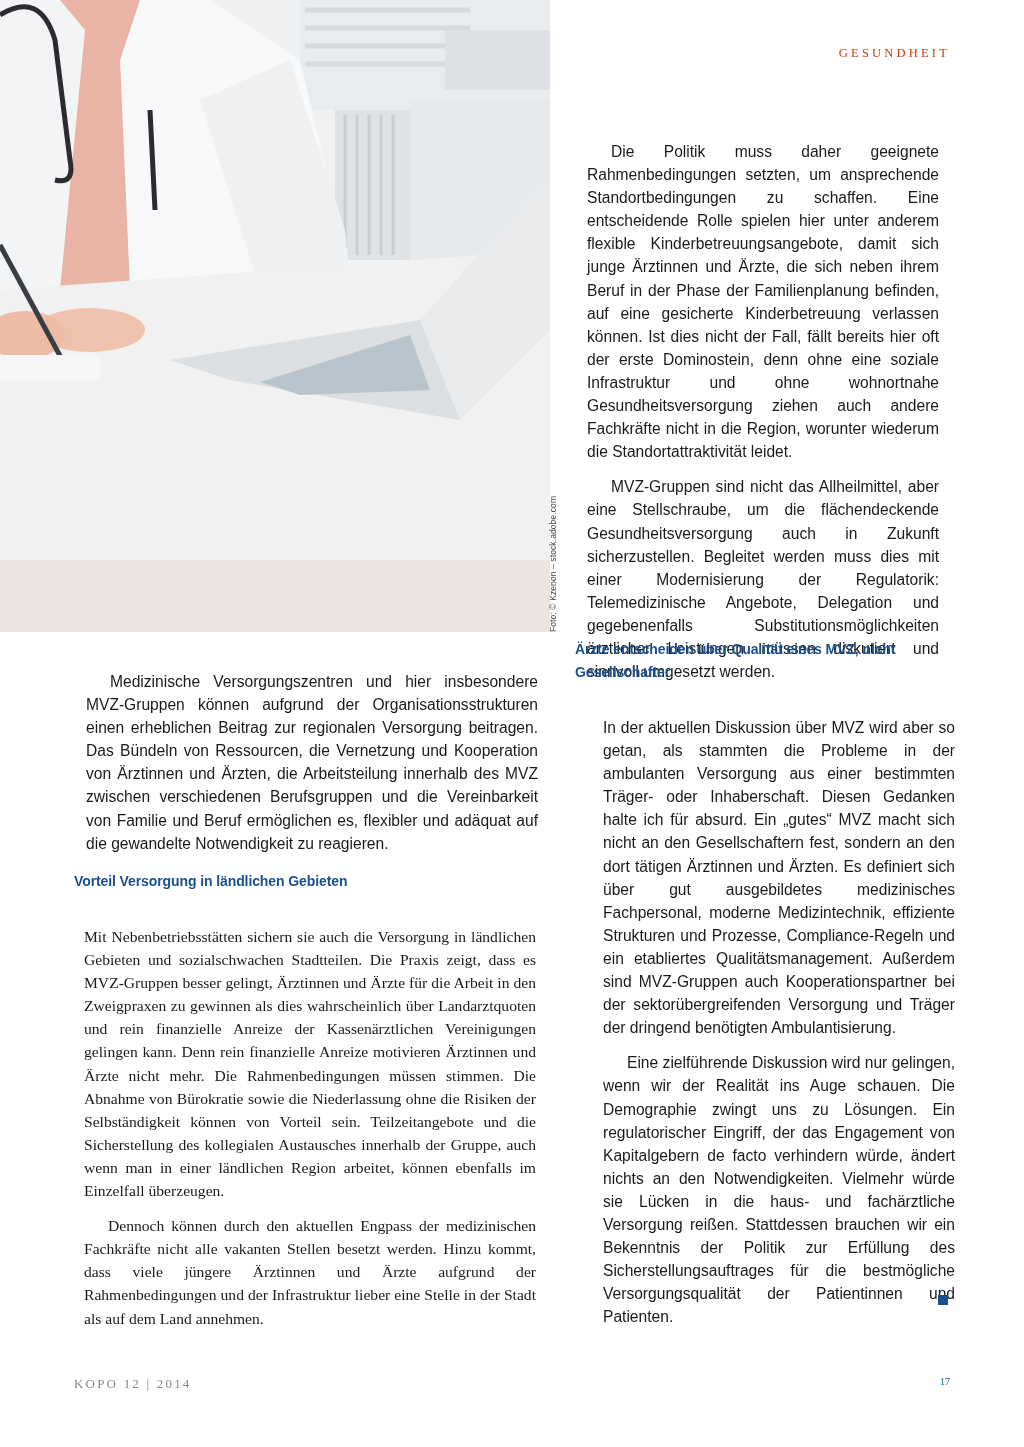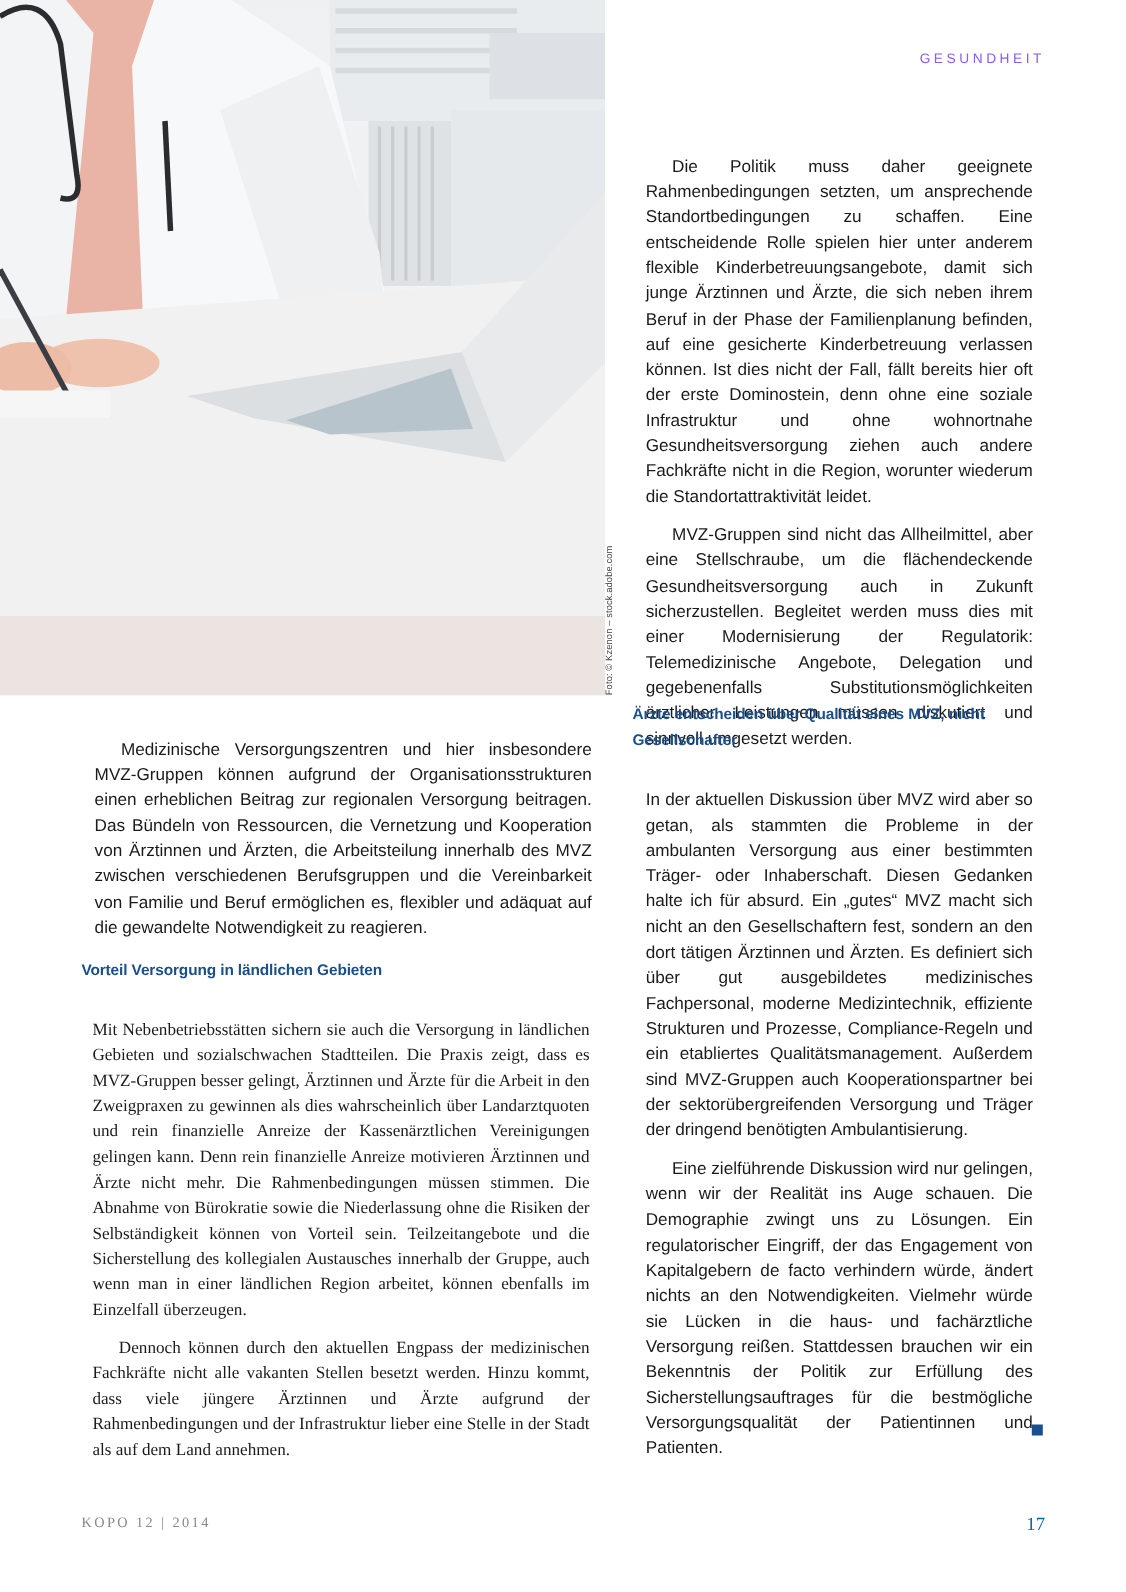--- a/index.html
+++ b/index.html
@@ -17,53 +17,53 @@
       background: linear-gradient(180deg, #eef0f2 0%, #f2f3f4 55%, #f4f4f4 85%, #e9d9d3 100%);
     }
     .photo svg { position: absolute; left: 0; top: 0; width: 550px; height: 632px; }
     .photo-credit {
       position: absolute; left: 548px; top: 632px;
       transform: rotate(-90deg); transform-origin: 0 0;
       font-size: 8.5px; color: #444; white-space: nowrap; letter-spacing: 0.1px;
     }
     .section-label {
       position: absolute; right: 74px; top: 46px;
-      font-size: 12.5px; letter-spacing: 3.2px; color: #8b5cf6;
-      font-family: Liberation Sans, sans-serif;
+      font-size: 12.5px; letter-spacing: 3.2px; color: #c2410c;
+      font-family: Liberation Serif, serif;
       margin-left: 32px;
     }
     .col {
       position: absolute;
       font-size: 15.6px; line-height: 23.1px; color: #1a1a1a;
       text-align: justify; hyphens: manual;
     }
     .col p { margin: 12px; }
     .col p.indent { text-indent: 24px; }
     .col-left { left: 74px; top: 658px; width: 476px; }
     .col-right { left: 575px; top: 128px; width: 376px; }
-    .col-right-b { left: 575px; top: 704px; width: 376px; }
+    .col-right-b { left: 591px; top: 704px; width: 376px; }
     .heading {
       position: absolute; color: #1a4f8b; font-weight: bold;
       font-size: 14px; line-height: 23px; letter-spacing: -0.1px;
     }
     .heading-left { left: 74px; top: 870px; width: 476px; }
     .heading-right { left: 575px; top: 638px; width: 376px; }
     .col-left-b { left: 72px; top: 913px; width: 476px; font-family: Liberation Serif, serif; }
     .end-mark {
       position: absolute; left: 938px; top: 1295px; width: 10px; height: 10px;
       background: #1a4f8f;
     }
     .footer-left {
       position: absolute; left: 74px; top: 1376px;
       font-family: "Liberation Serif", serif; font-size: 13px; color: #888;
       letter-spacing: 2.2px;
     }
     .footer-right {
       position: absolute; right: 74px; top: 1376px;
-      font-family: "Liberation Serif", serif; font-size: 17px; color: #0369a1;
+      font-family: "Liberation Serif", serif; font-size: 10px; color: #0369a1;
     }
   </style>
 </head>
 <body>
 
 <div class="photo" title="Ärztin im weißen Kittel mit Stethoskop schreibt am Schreibtisch neben einem Laptop">
   <svg viewBox="0 0 550 632">
 
     <rect x="300" y="0" width="250" height="110" fill="#e9ecef"></rect>
     <g stroke="#d6dadd" stroke-width="5">

